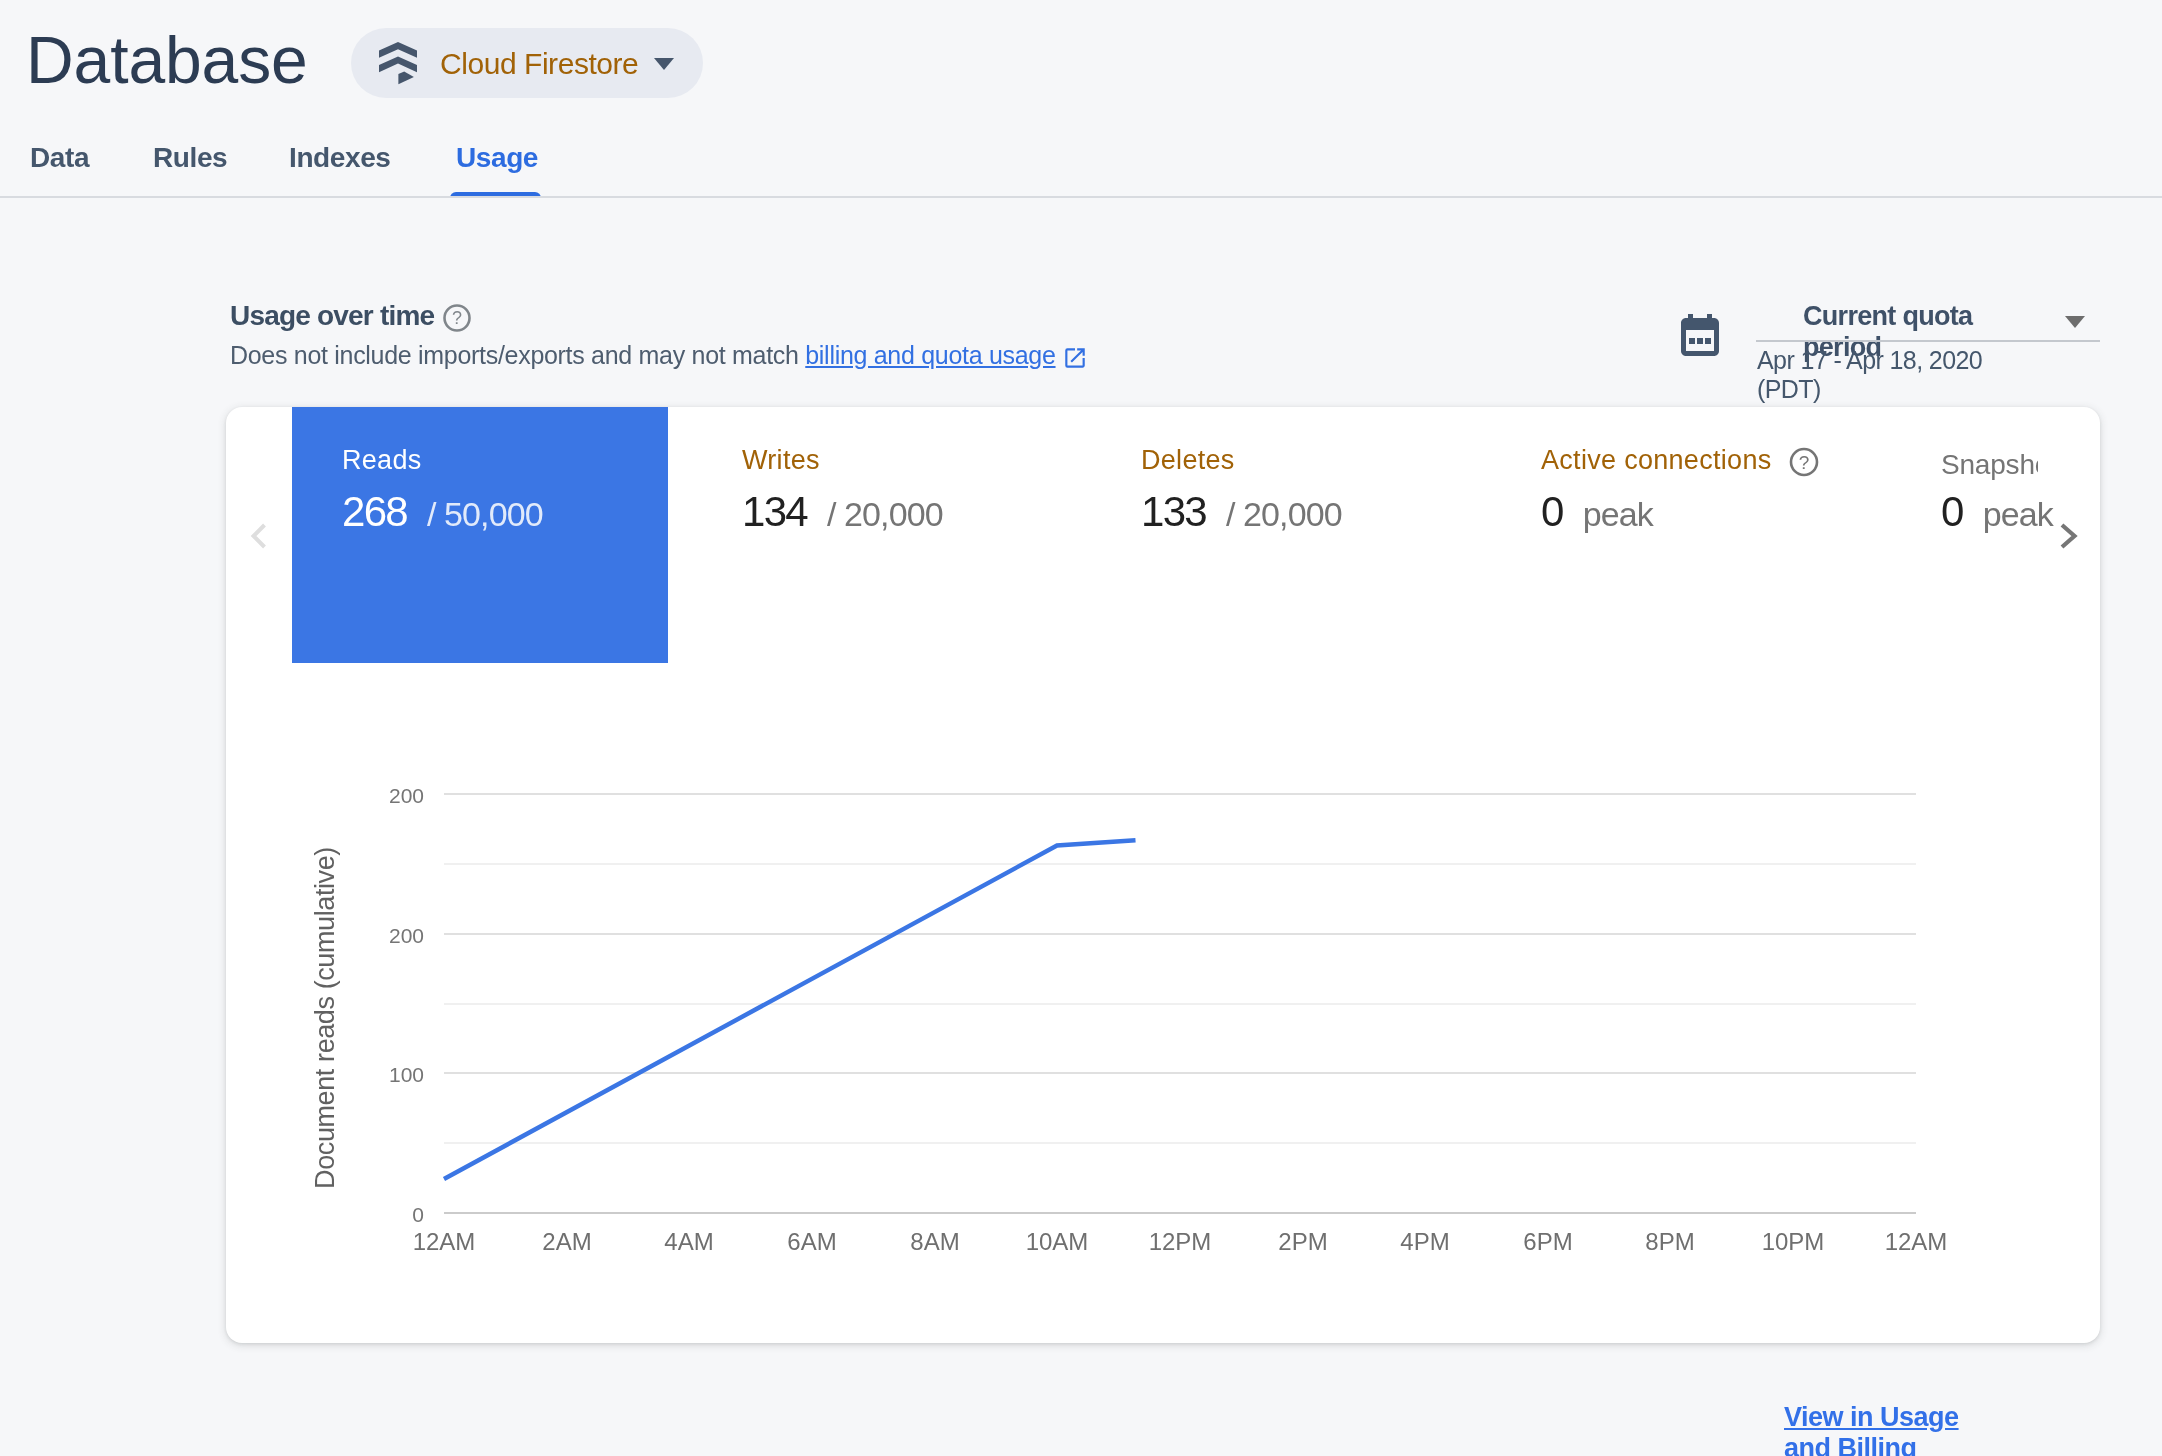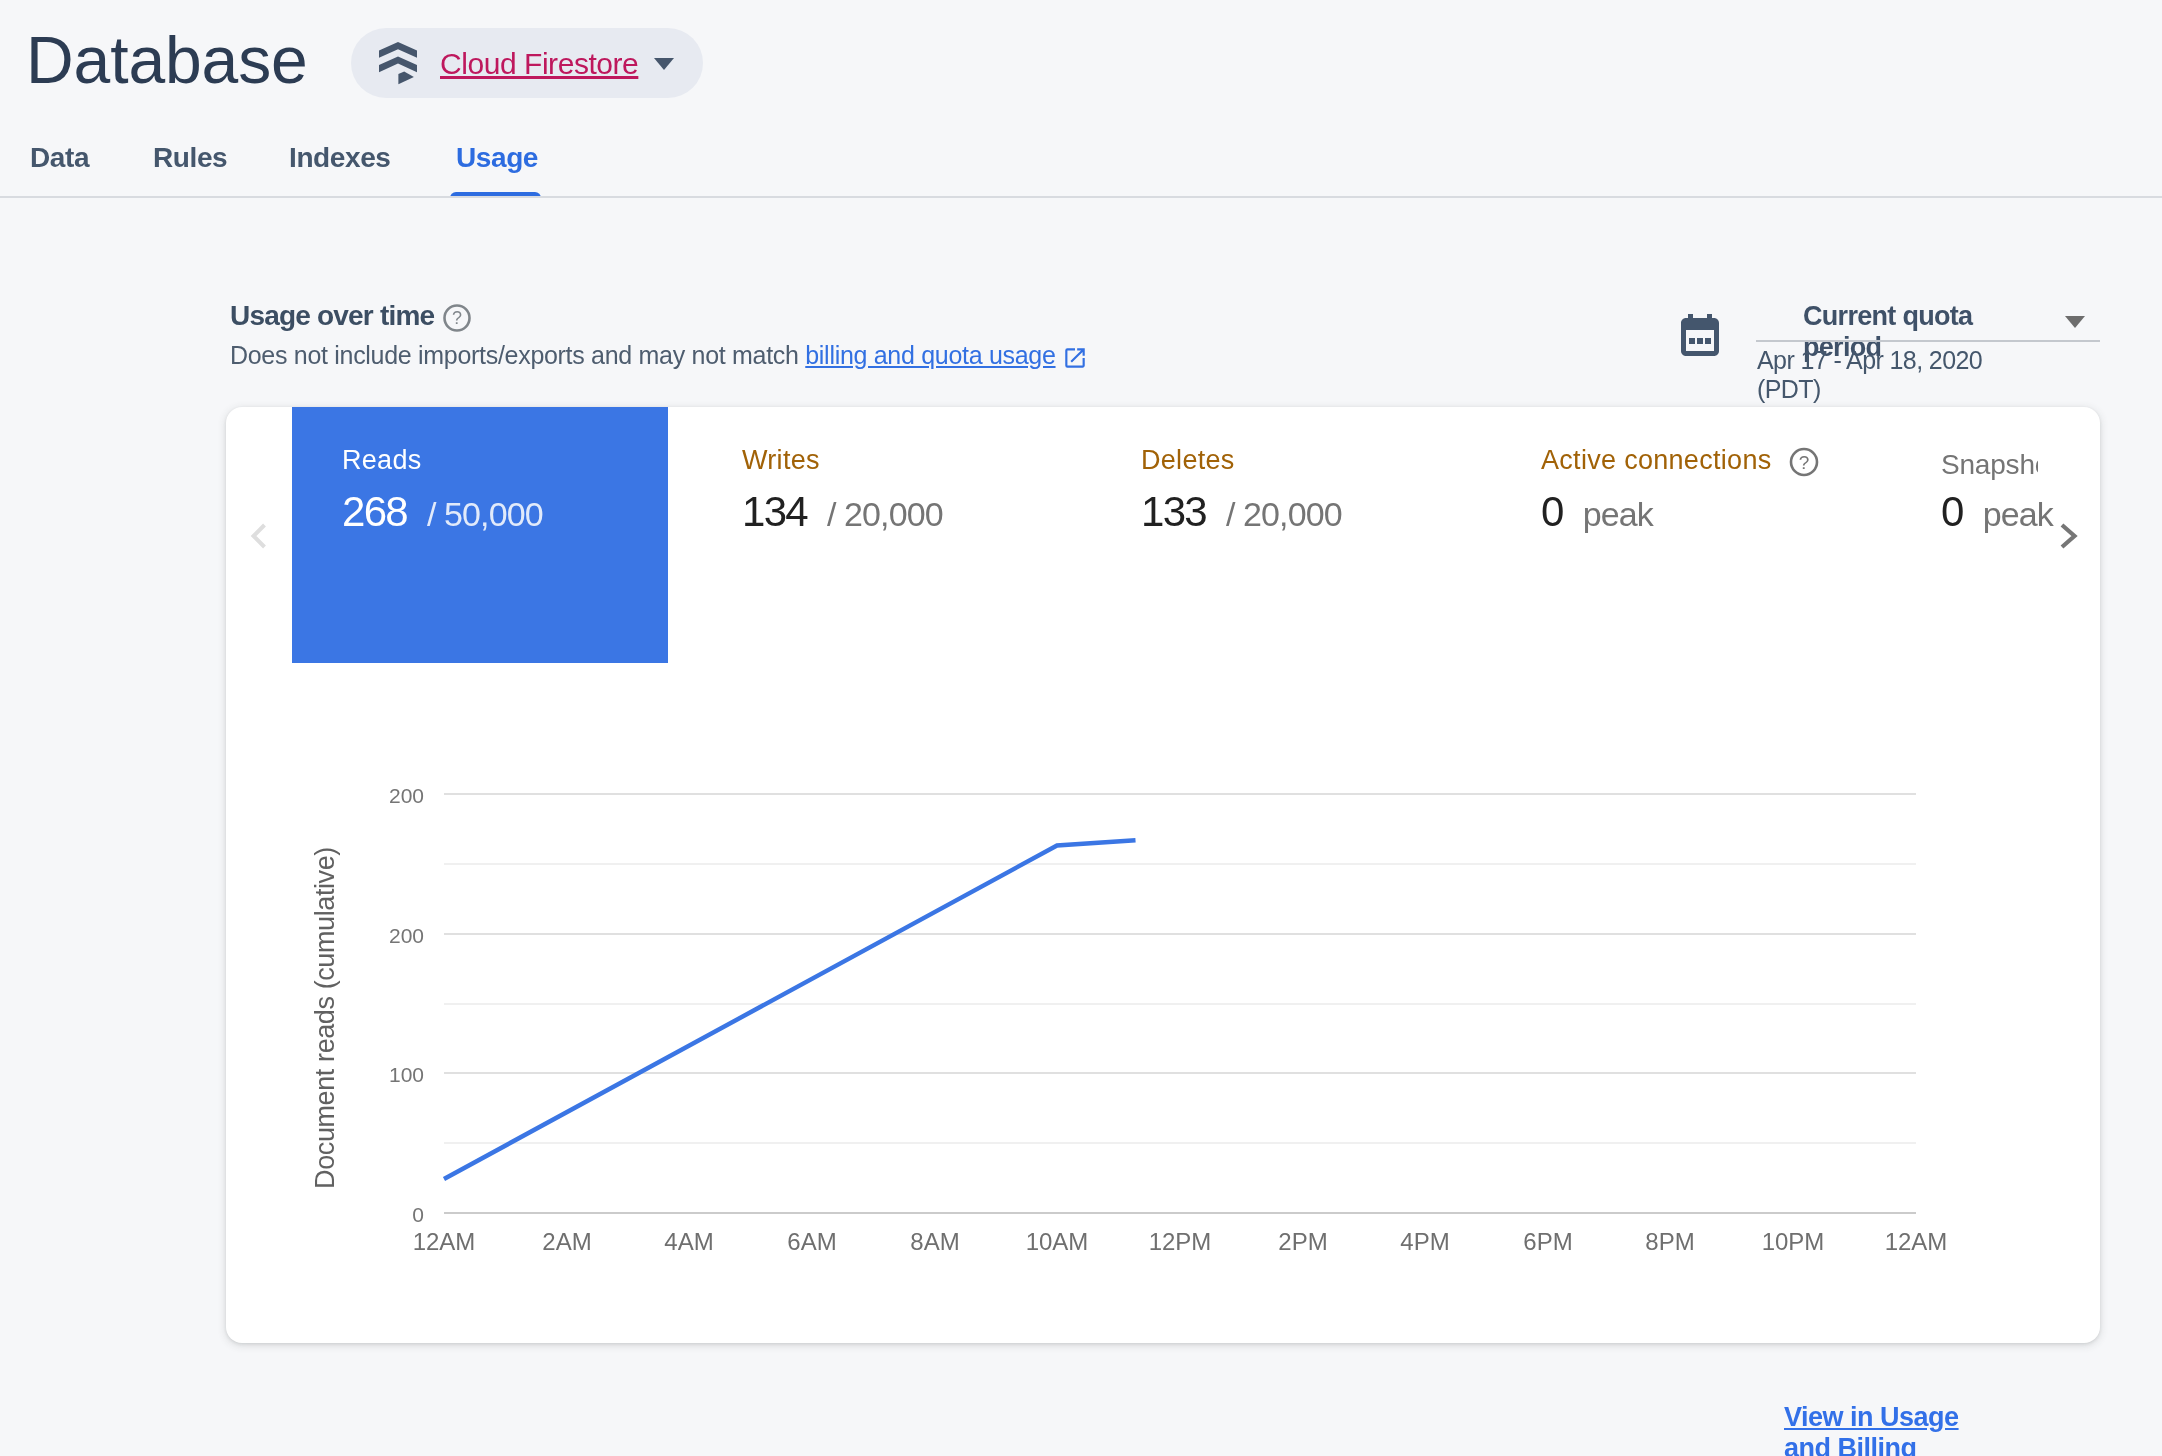--- a/index.html
+++ b/index.html
@@ -1,21 +1,21 @@
 <!DOCTYPE html>
 <html><head>
 <meta charset="utf-8">
 <style>
   * { margin:0; padding:0; box-sizing:border-box; }
   html,body { width:2162px; height:1456px; background:#f6f7f9; font-family:"Liberation Sans",sans-serif; overflow:hidden; }
   .abs { position:absolute; }
   #page { position:relative; width:1992px; height:1456px; }
   .title { left:26px; top:22px; font-size:66px; letter-spacing:-0.1px; color:#2c3c53; }
   .pill { left:351px; top:28px; width:352px; height:70px; border-radius:35px; background:#e7eaf1; }
-  .pill-text { left:440px; top:47px; font-size:30px; letter-spacing:-0.45px; color:#be185d;text-decoration:underline; }
+  .pill-text { left:440px; top:47px; font-size:30px; letter-spacing:-0.45px; color:#a16207; }
   .caret { width:0; height:0; border-left:10px solid transparent; border-right:10px solid transparent; border-top:12px solid #46566c; }
   .tab { font-size:28px; letter-spacing:-0.4px; font-weight:bold; color:#45576d; }
   .tab.active { color:#2d6ce0; }
   .tabbar { left:450px; top:192px; width:91px; height:6px; background:#2d6ce0; border-radius:6px 6px 0 0; }
   .divider { left:0; top:196px; width:2162px; height:2px; background:#d8dbe0; }
   .h2 { left:230px; top:300px; font-size:28px; letter-spacing:-0.8px; font-weight:bold; color:#3c4e63; }
   .sub { left:230px; top:341px; font-size:25px; letter-spacing:-0.3px; color:#4e5d6f;text-align:center; }
   a.lnk { color:#3270e2; text-decoration:underline; }
   .quota-t { left:1757px; top:301px; font-size:27px; letter-spacing:-0.7px; font-weight:bold; color:#3f5168;margin-left:46px; }
   .quota-u { left:1756px; top:340px; width:344px; height:2px; background:#c4c8ce; }

